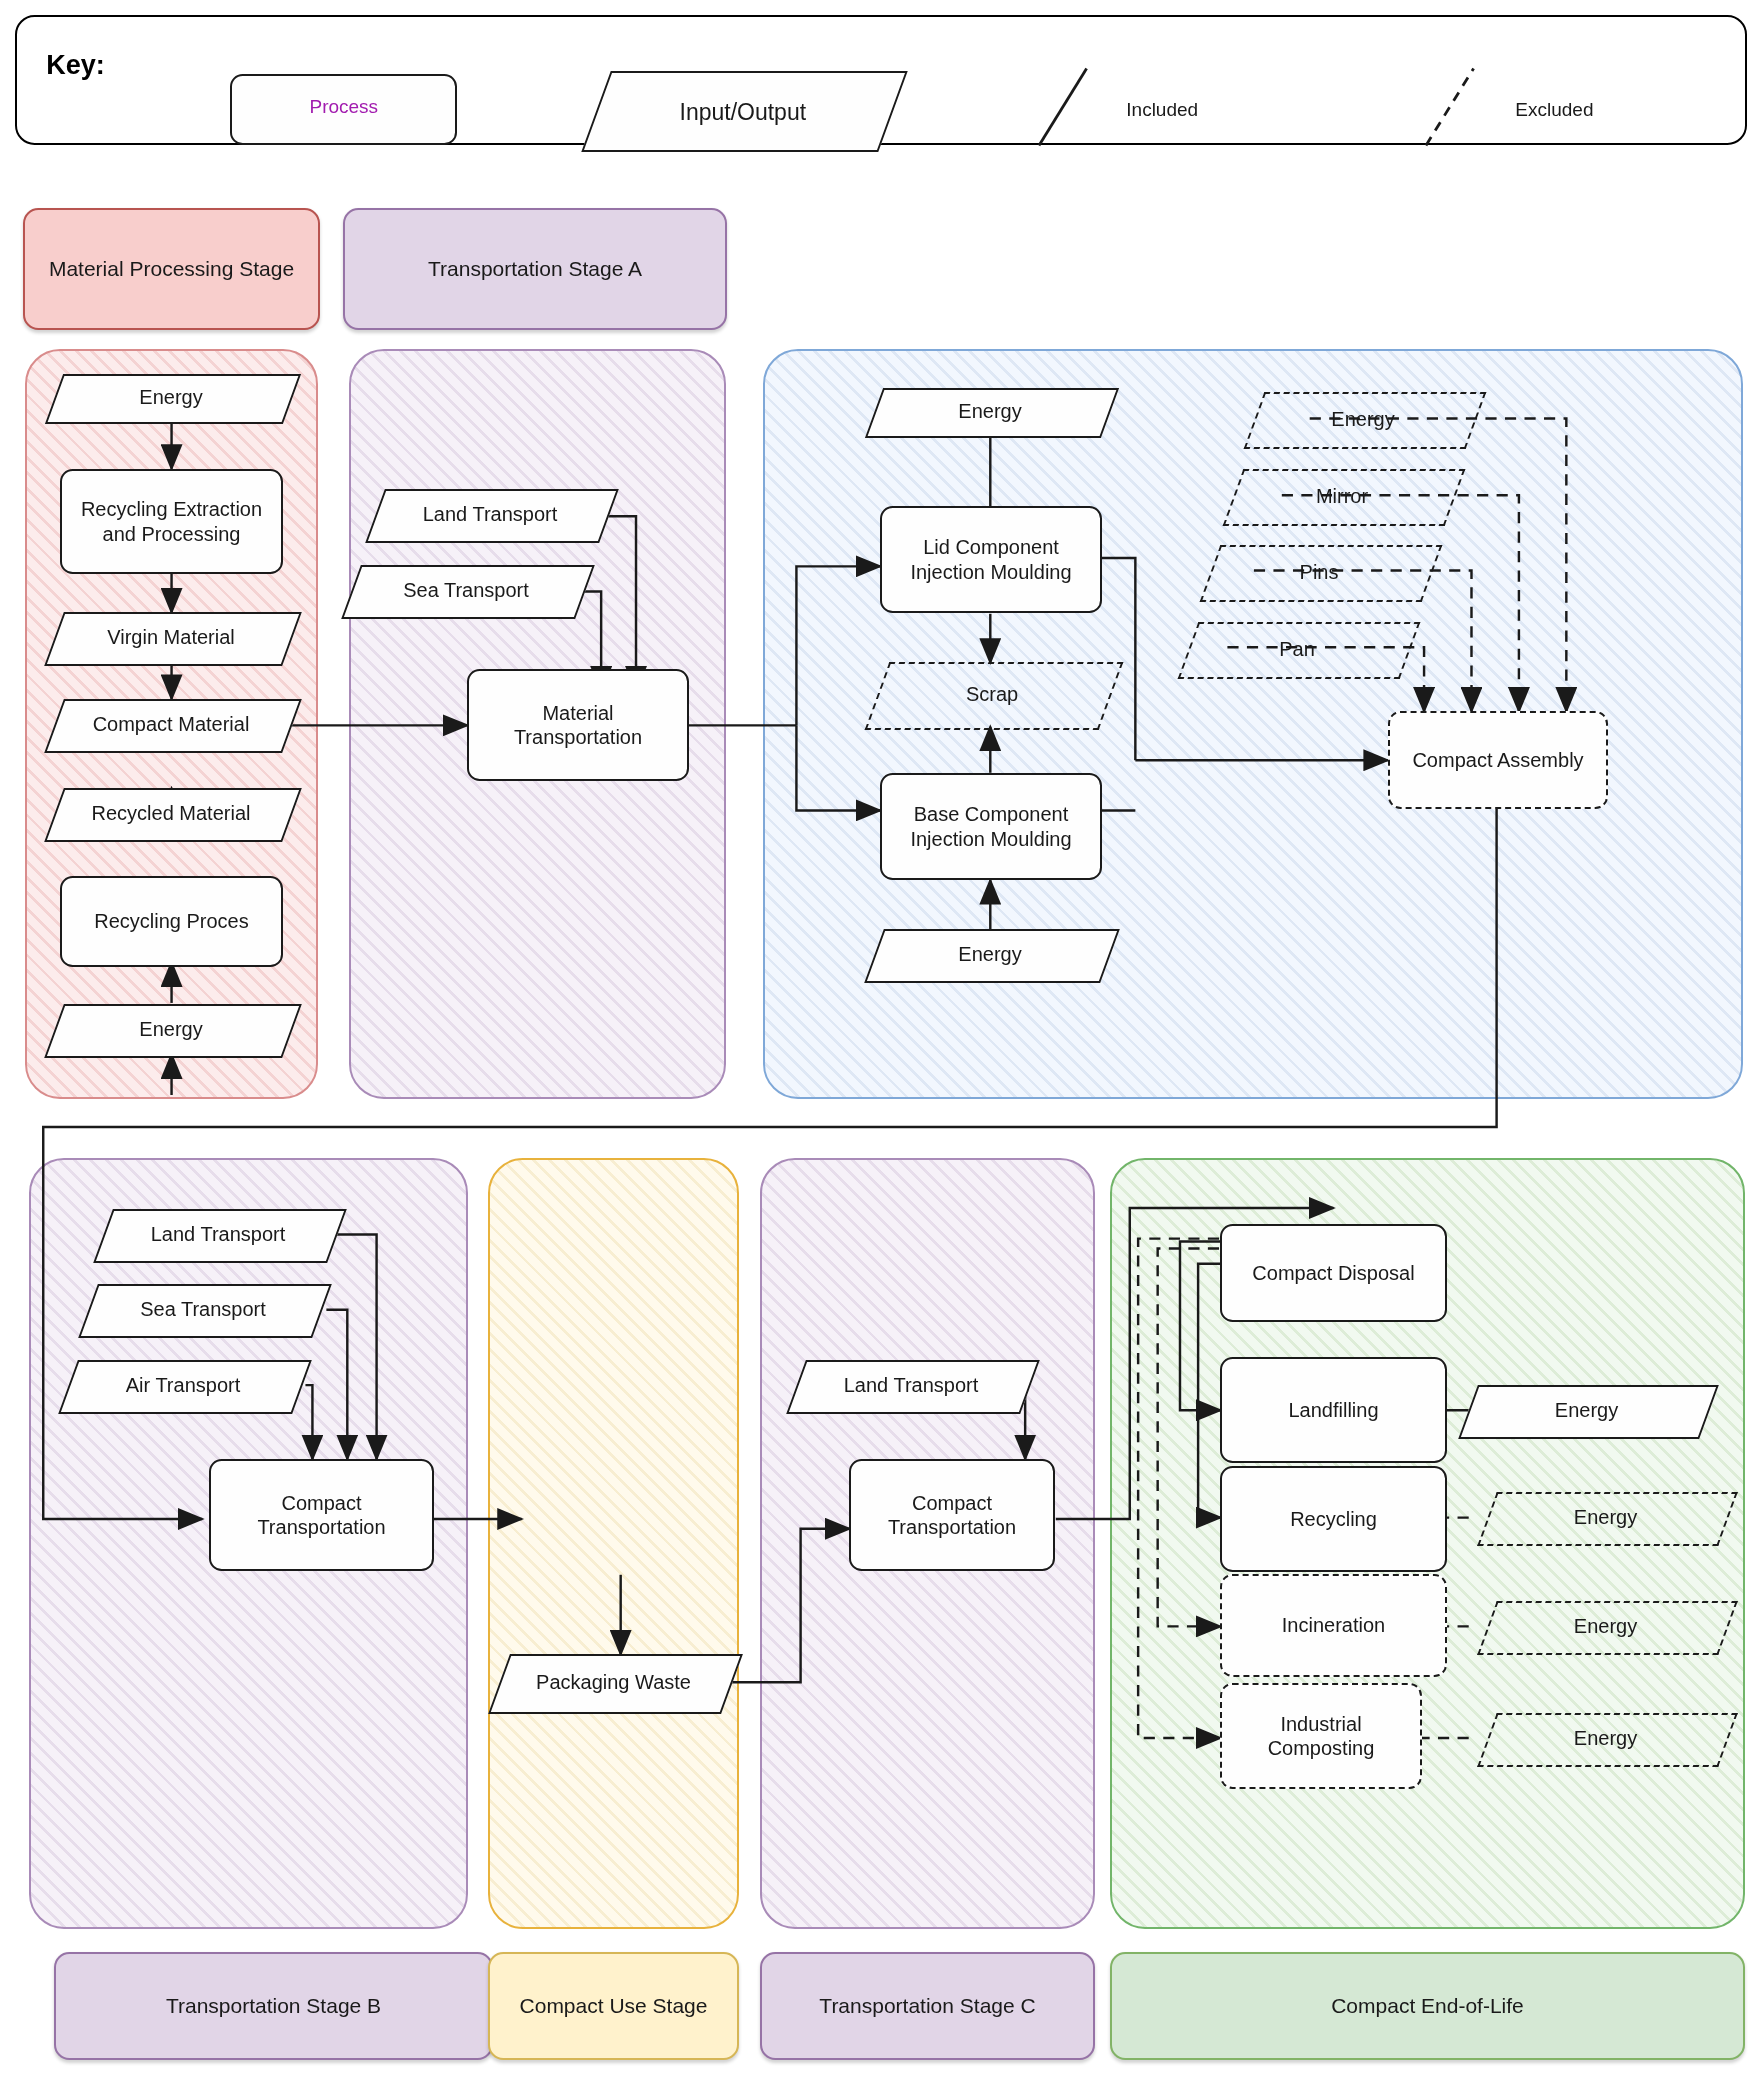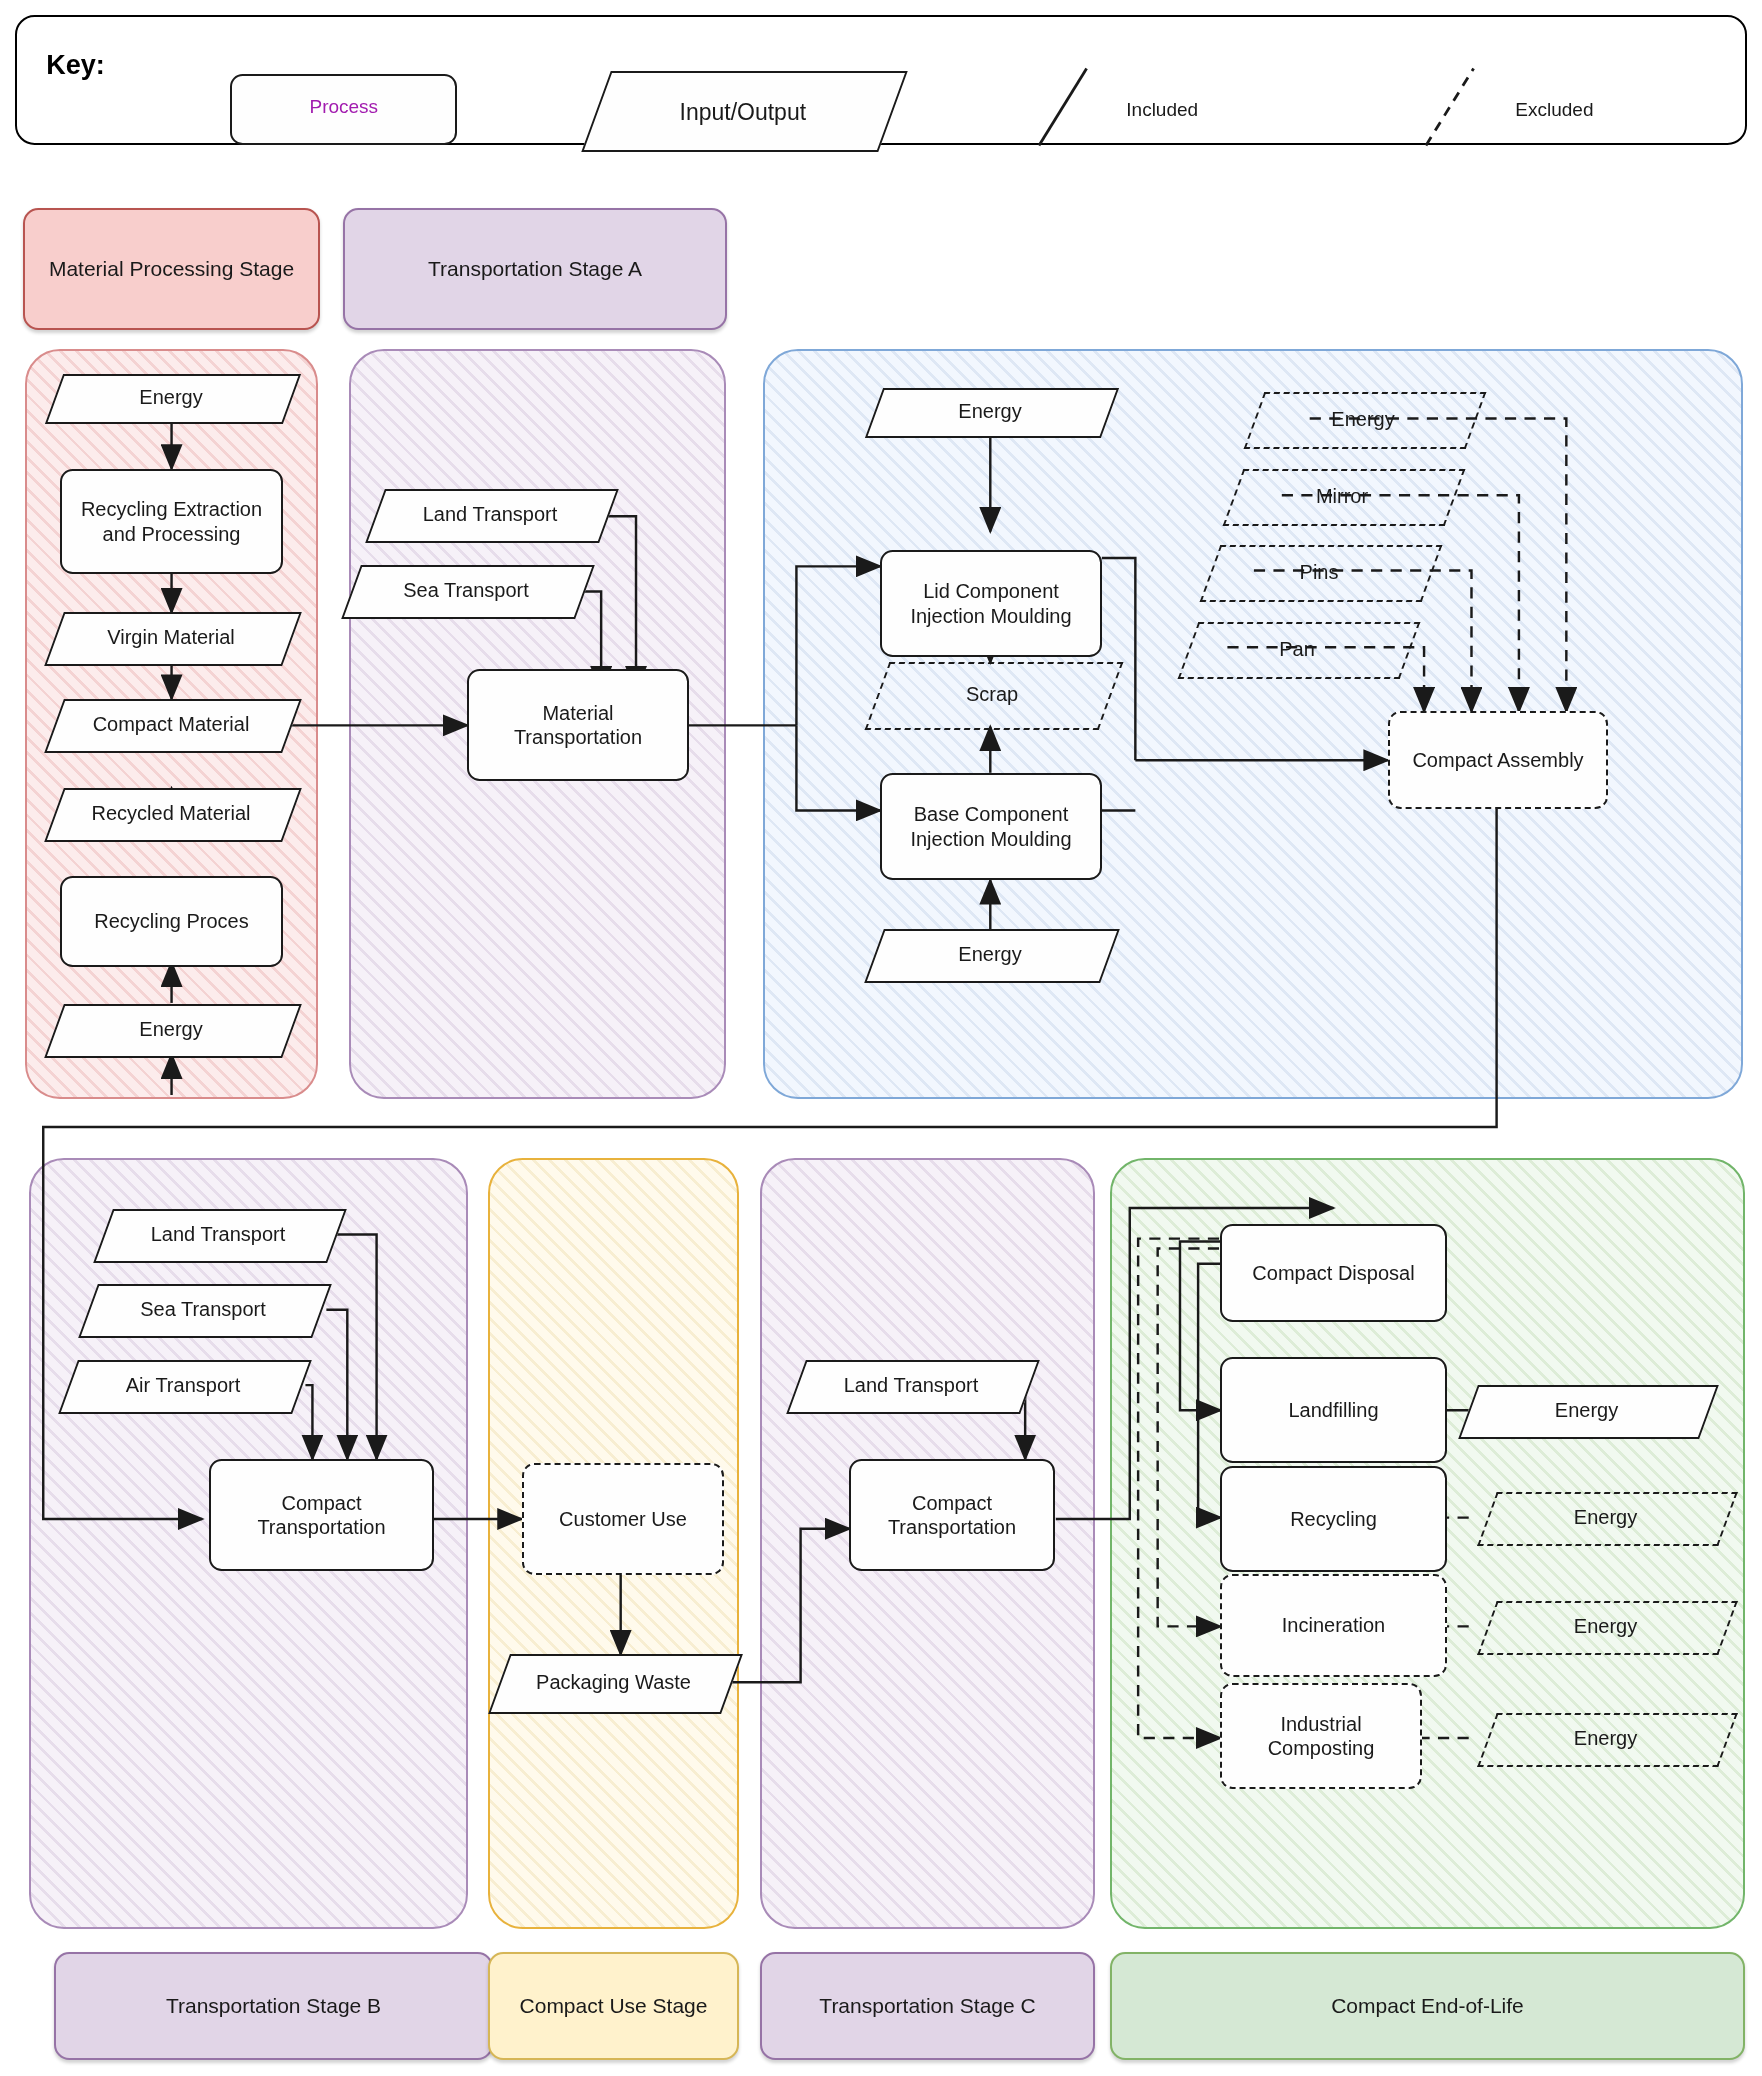--- a/index.html
+++ b/index.html
@@ -227,21 +227,21 @@
     <div class="lbl">Sea Transport</div>
   </div>
 
   <div class="abs proc" style="left:467px;top:669px;width:222px;height:112px;">Material Transportation</div>
 
   <div class="abs io" style="left:874px;top:388px;width:232px;height:46px;">
     <div class="para"></div>
     <div class="lbl">Energy</div>
   </div>
 
-  <div class="abs proc" style="left:880px;top:506px;width:222px;height:107px;margin-top:44px;">Lid Component Injection Moulding</div>
+  <div class="abs proc" style="left:880px;top:506px;width:222px;height:107px;">Lid Component Injection Moulding</div>
 
   <div class="abs io dashed" style="left:877px;top:662px;width:230px;height:64px;">
     <div class="para"></div>
     <div class="lbl">Scrap</div>
   </div>
 
   <div class="abs proc" style="left:880px;top:773px;width:222px;height:107px;">Base Component Injection Moulding</div>
 
   <div class="abs io" style="left:874px;top:929px;width:232px;height:50px;">
     <div class="para"></div>
@@ -280,21 +280,20 @@
     <div class="lbl">Sea Transport</div>
   </div>
 
   <div class="abs io" style="left:68px;top:1360px;width:230px;height:50px;">
     <div class="para"></div>
     <div class="lbl">Air Transport</div>
   </div>
 
   <div class="abs proc" style="left:209px;top:1459px;width:225px;height:112px;">Compact Transportation</div>
 
-  <div class="abs proc dashed" style="left:522px;top:1463px;width:202px;height:112px;">Customer Use</div>
 
   <div class="abs io" style="left:499px;top:1654px;width:229px;height:56px;">
     <div class="para"></div>
     <div class="lbl">Packaging Waste</div>
   </div>
 
   <div class="abs io" style="left:796px;top:1360px;width:230px;height:50px;">
     <div class="para"></div>
     <div class="lbl">Land Transport</div>
   </div>

